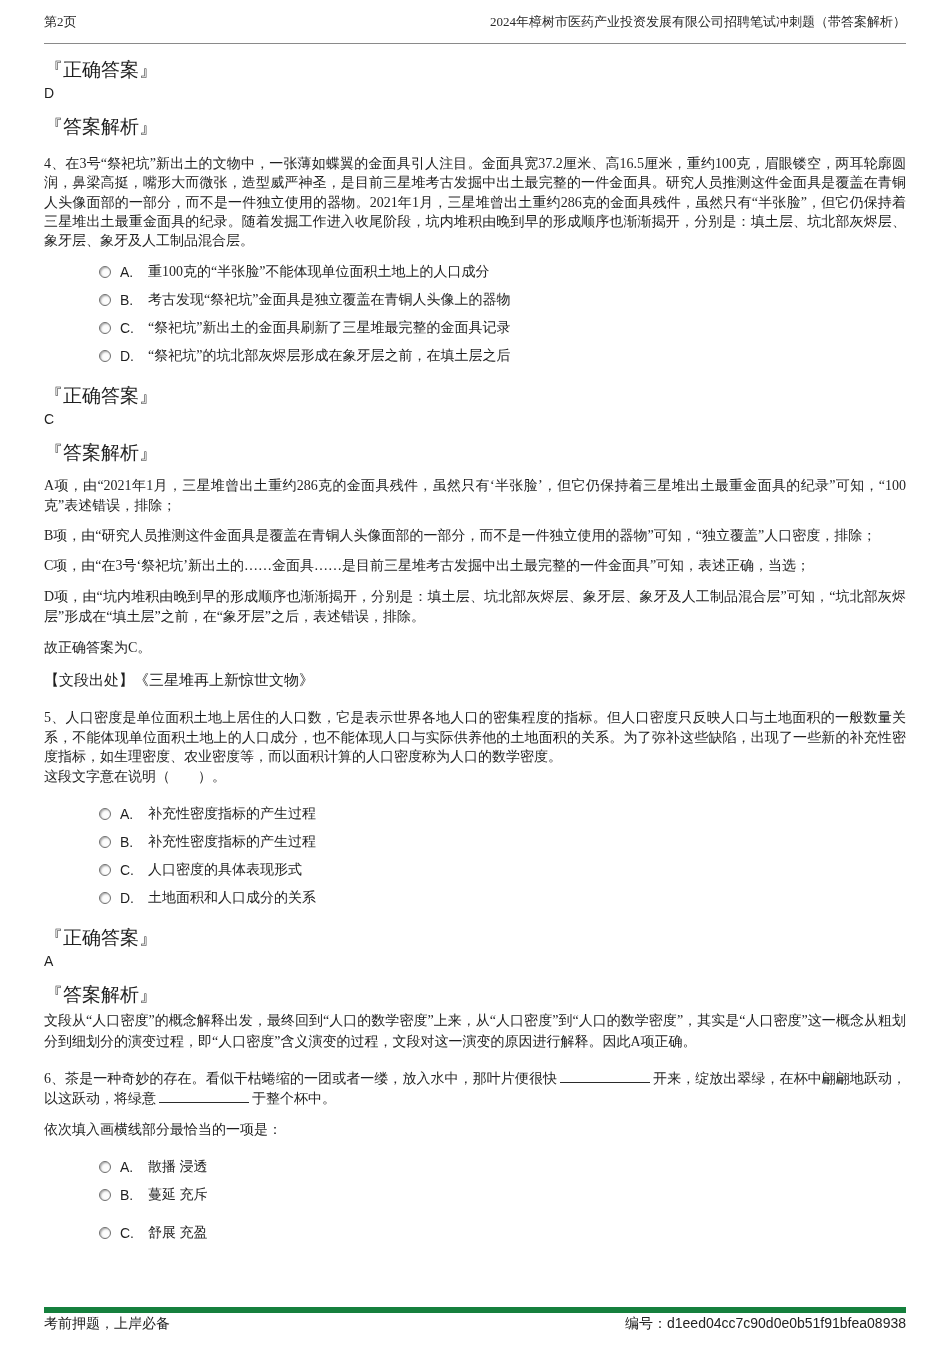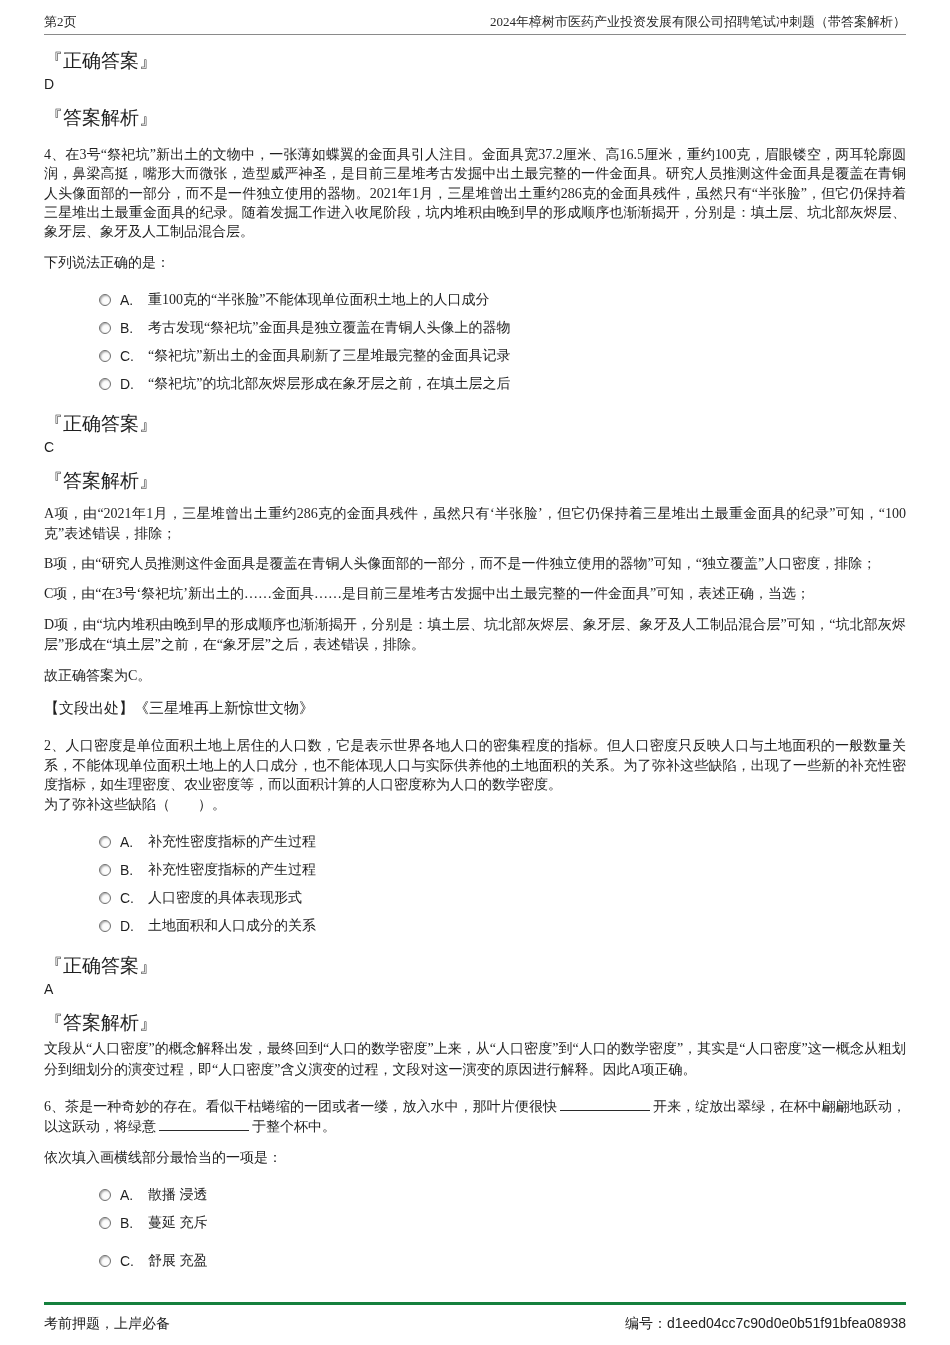--- a/index.html
+++ b/index.html
@@ -4,21 +4,21 @@
 <style>
   html,body{margin:0;padding:0;}
   body{
     width:950px;height:1345px;
     background:#ffffff;color:#1f1f1f;
     font-family:"Liberation Serif","DejaVu Serif",serif;
     display:flex;flex-direction:column;overflow:hidden;
   }
   
   .header{
-    margin:0 44px;padding:13px 0 3px;
+    margin:0 44px;padding:13px 0 12px;
     border-bottom:1px solid #8a8a8a;
     display:flex;justify-content:space-between;align-items:flex-end;
     font-size:13px;color:#2a2a2a;
   }
   .header .doc-title{text-align:right;}
   
   main{flex:1 1 auto;overflow:hidden;margin:0 44px;font-size:14px;}
   .ans-label{font-size:19px;margin-top:13px;}
   .ans-val{font-family:"Liberation Sans","DejaVu Sans",sans-serif;font-size:14px;margin-top:2px;}
   .para{line-height:1.45;text-align:justify;margin:3px 0 0;}
@@ -32,22 +32,22 @@
     border:1px solid #6f6f6f;background:#fdfdfd;
     box-shadow:inset 1px 1px 2px rgba(0,0,0,0.35);
     margin-right:9px;flex:0 0 auto;box-sizing:border-box;
   }
   .letter{font-family:"Liberation Sans","DejaVu Sans",sans-serif;width:28px;flex:0 0 auto;}
   .conclusion{margin-top:12px;}
   .source{margin-top:14px;font-size:15px;}
   .blank{display:inline-block;width:90px;height:14px;border-bottom:1px solid #2a2a2a;margin:0 3px;vertical-align:baseline;}
   
   footer{
-    margin:0 44px;border-top:3px solid #15803d;
-    padding:10px 0 12px;display:flex;justify-content:space-between;
+    margin:0 44px;border-top:6px solid #15803d;
+    padding:2px 0 12px;display:flex;justify-content:space-between;
     font-size:14px;color:#222;
   }
   .id-value{font-family:"Liberation Sans","DejaVu Sans",sans-serif;}
 </style>
 </head>
 <body>
 
 <div class="header">
   <span>第2页</span>
   <span class="doc-title">2024年樟树市医药产业投资发展有限公司招聘笔试冲刺题（带答案解析）</span>
@@ -56,21 +56,20 @@
 <main>
 
   <section>
     <div class="ans-label">『正确答案』</div>
     <div class="ans-val">D</div>
     <div class="ans-label">『答案解析』</div>
   </section>
 
   <section>
     <p class="stem">4、在3号“祭祀坑”新出土的文物中，一张薄如蝶翼的金面具引人注目。金面具宽37.2厘米、高16.5厘米，重约100克，眉眼镂空，两耳轮廓圆润，鼻梁高挺，嘴形大而微张，造型威严神圣，是目前三星堆考古发掘中出土最完整的一件金面具。研究人员推测这件金面具是覆盖在青铜人头像面部的一部分，而不是一件独立使用的器物。2021年1月，三星堆曾出土重约286克的金面具残件，虽然只有“半张脸”，但它仍保持着三星堆出土最重金面具的纪录。随着发掘工作进入收尾阶段，坑内堆积由晚到早的形成顺序也渐渐揭开，分别是：填土层、坑北部灰烬层、象牙层、象牙及人工制品混合层。</p>
-    <p class="prompt">下列说法正确的是：</p>
     <div class="options">
       <div class="option">
         <span class="radio"></span>
         <span class="letter">A.</span>
         <span>重100克的“半张脸”不能体现单位面积土地上的人口成分</span>
       </div>
       <div class="option">
         <span class="radio"></span>
         <span class="letter">B.</span>
         <span>考古发现“祭祀坑”金面具是独立覆盖在青铜人头像上的器物</span>
@@ -91,22 +90,22 @@
     <div class="ans-label">『答案解析』</div>
     <p class="analysis-para">A项，由“2021年1月，三星堆曾出土重约286克的金面具残件，虽然只有‘半张脸’，但它仍保持着三星堆出土最重金面具的纪录”可知，“100克”表述错误，排除；</p>
     <p class="analysis-para">B项，由“研究人员推测这件金面具是覆盖在青铜人头像面部的一部分，而不是一件独立使用的器物”可知，“独立覆盖”人口密度，排除；</p>
     <p class="analysis-para">C项，由“在3号‘祭祀坑’新出土的……金面具……是目前三星堆考古发掘中出土最完整的一件金面具”可知，表述正确，当选；</p>
     <p class="analysis-para">D项，由“坑内堆积由晚到早的形成顺序也渐渐揭开，分别是：填土层、坑北部灰烬层、象牙层、象牙及人工制品混合层”可知，“坑北部灰烬层”形成在“填土层”之前，在“象牙层”之后，表述错误，排除。</p>
     <p class="conclusion">故正确答案为C。</p>
     <p class="source">【文段出处】《三星堆再上新惊世文物》</p>
   </section>
 
   <section>
-    <p class="stem" style="margin-top:18px;">2、人口密度是单位面积土地上居住的人口数，它是表示世界各地人口的密集程度的指标。但人口密度只反映人口与土地面积的一般数量关系，不能体现单位面积土地上的人口成分，也不能体现人口与实际供养他的土地面积的关系。为了弥补这些缺陷，出现了一些新的补充性密度指标，如生理密度、农业密度等，而以面积计算的人口密度称为人口的数学密度。</p>
-    <p class="prompt" style="margin-top:2px;">为了弥补这些缺陷（　　）。</p>
+    <p class="stem" style="margin-top:18px;">5、人口密度是单位面积土地上居住的人口数，它是表示世界各地人口的密集程度的指标。但人口密度只反映人口与土地面积的一般数量关系，不能体现单位面积土地上的人口成分，也不能体现人口与实际供养他的土地面积的关系。为了弥补这些缺陷，出现了一些新的补充性密度指标，如生理密度、农业密度等，而以面积计算的人口密度称为人口的数学密度。</p>
+    <p class="prompt" style="margin-top:2px;">这段文字意在说明（　　）。</p>
     <div class="options" style="margin-top:3px;">
       <div class="option">
         <span class="radio"></span>
         <span class="letter">A.</span>
         <span>补充性密度指标的产生过程</span>
       </div>
       <div class="option">
         <span class="radio"></span>
         <span class="letter">B.</span>
         <span>补充性密度指标的产生过程</span>

